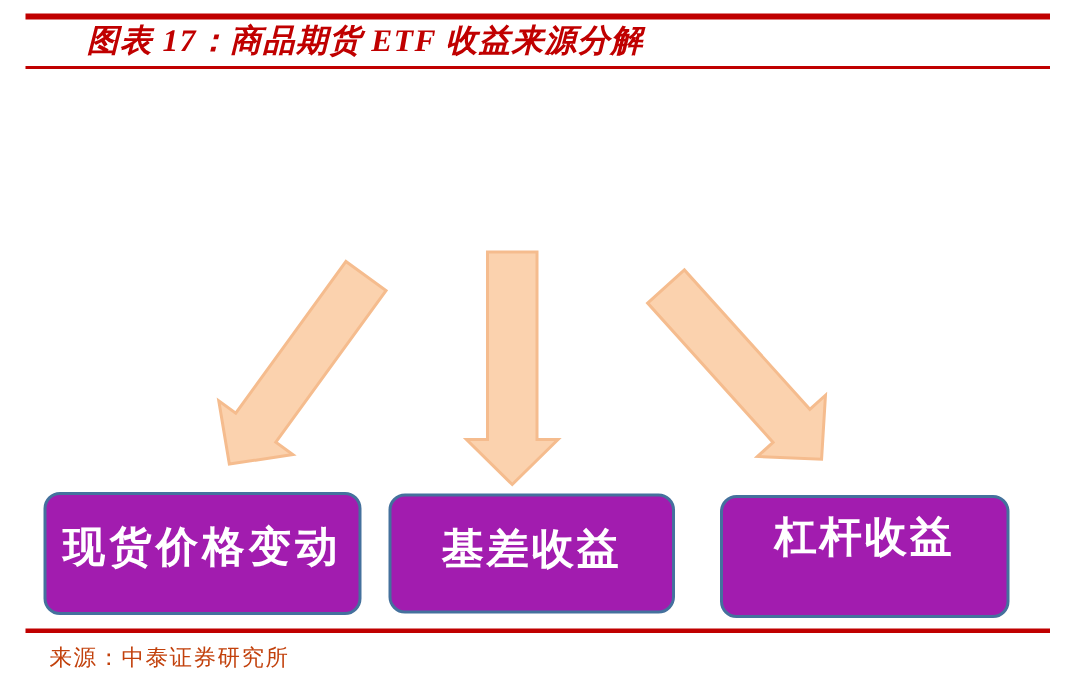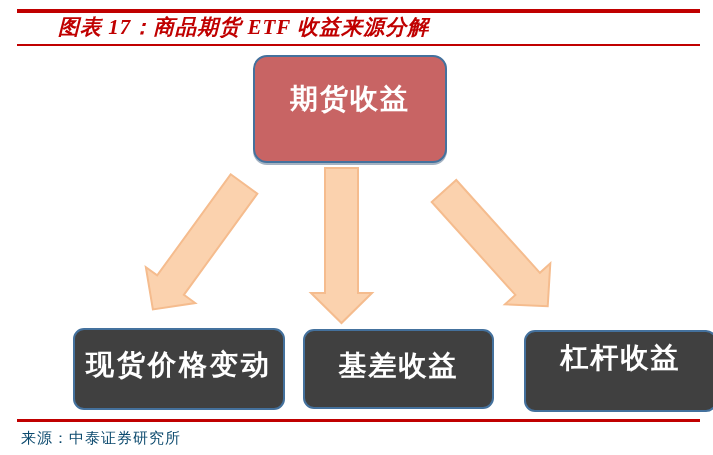--- a/index.html
+++ b/index.html
@@ -49,63 +49,59 @@
   }
   .node-root {
     left: 253px; top: 55px;
     width: 194px; height: 108px;
     background: #C86464;
     border-radius: 14px;
     padding-bottom: 20px;
     box-shadow: 0 2px 0 rgba(54,84,119,0.45);
   }
   .node-child {
-    background: #404040;
+    background: #a21caf;
     border-radius: 11px;
-    margin-left: 44px;
   }
   .node-child-1 { left: 29px;  top: 328px; width: 212px; height: 82px; padding-bottom: 8px;  letter-spacing: 3px; }
   .node-child-2 { left: 259px; top: 329px; width: 191px; height: 80px; padding-bottom: 6px;  }
   .node-child-3 { left: 480px; top: 330px; width: 193px; height: 82px; padding-bottom: 26px; }
   .arrows-layer {
     position: absolute;
     left: 0; top: 0;
     width: 713px; height: 455px;
     pointer-events: none;
   }
   .arrow {
     fill: #FBD2AE;
     stroke: #F5BC8E;
     stroke-width: 2;
   }
   .source-note {
     position: absolute;
-    left: 21px;
+    left: 33px;
     top: 429px;
     font-family: "Liberation Serif", "DejaVu Serif", serif;
     font-size: 15px;
-    color: #0c4a6e;
+    color: #c2410c;
     letter-spacing: 1px;
     white-space: nowrap;
   }
 </style>
 </head>
 <body>
 
 <div class="page">
 
   <div class="rule rule-top"></div>
 
   <div class="fig-title">图表 17：商品期货 ETF 收益来源分解</div>
 
   <div class="rule rule-title"></div>
 
-  <div class="node node-root">
-    <span>期货收益</span>
-  </div>
 
   <svg class="arrows-layer" viewBox="0 0 713 455" width="713" height="455" aria-hidden="true">
     <polygon class="arrow" points="-16.5,0 16.5,0 16.5,125 30.5,125 0,155 -30.5,125 -16.5,125" transform="translate(244,184) rotate(36)"></polygon>
     <polygon class="arrow" points="-16.5,0 16.5,0 16.5,125 30.5,125 0,155 -30.5,125 -16.5,125" transform="translate(341.5,168)"></polygon>
     <polygon class="arrow" points="-16.5,0 16.5,0 16.5,125 30.5,125 0,155 -30.5,125 -16.5,125" transform="translate(444,191) rotate(-42)"></polygon>
   </svg>
 
   <div class="node node-child node-child-1">
     <span>现货价格变动</span>
   </div>

